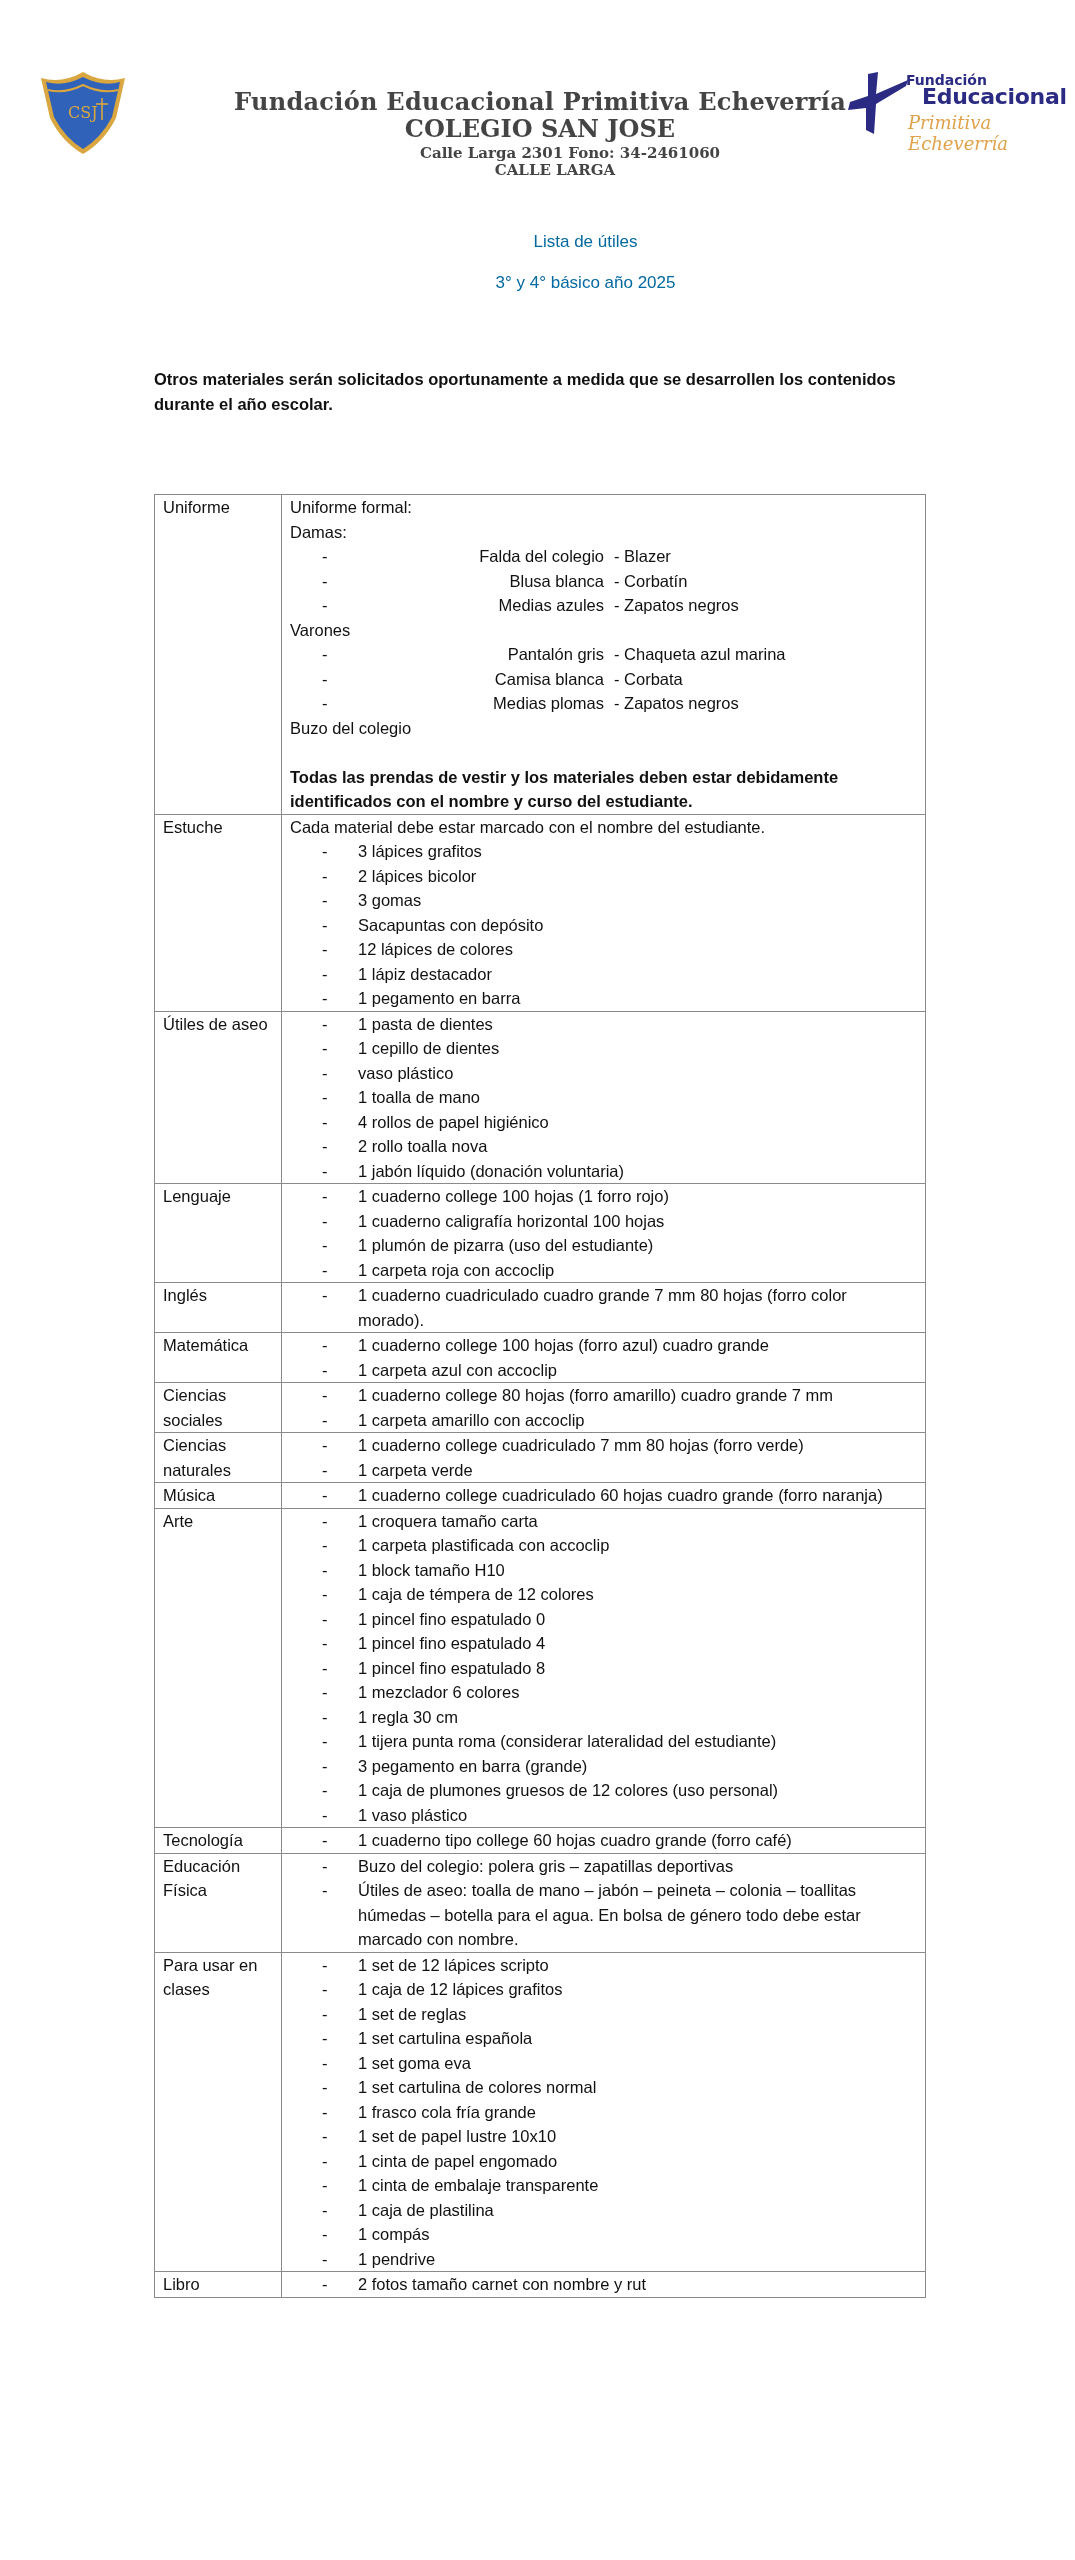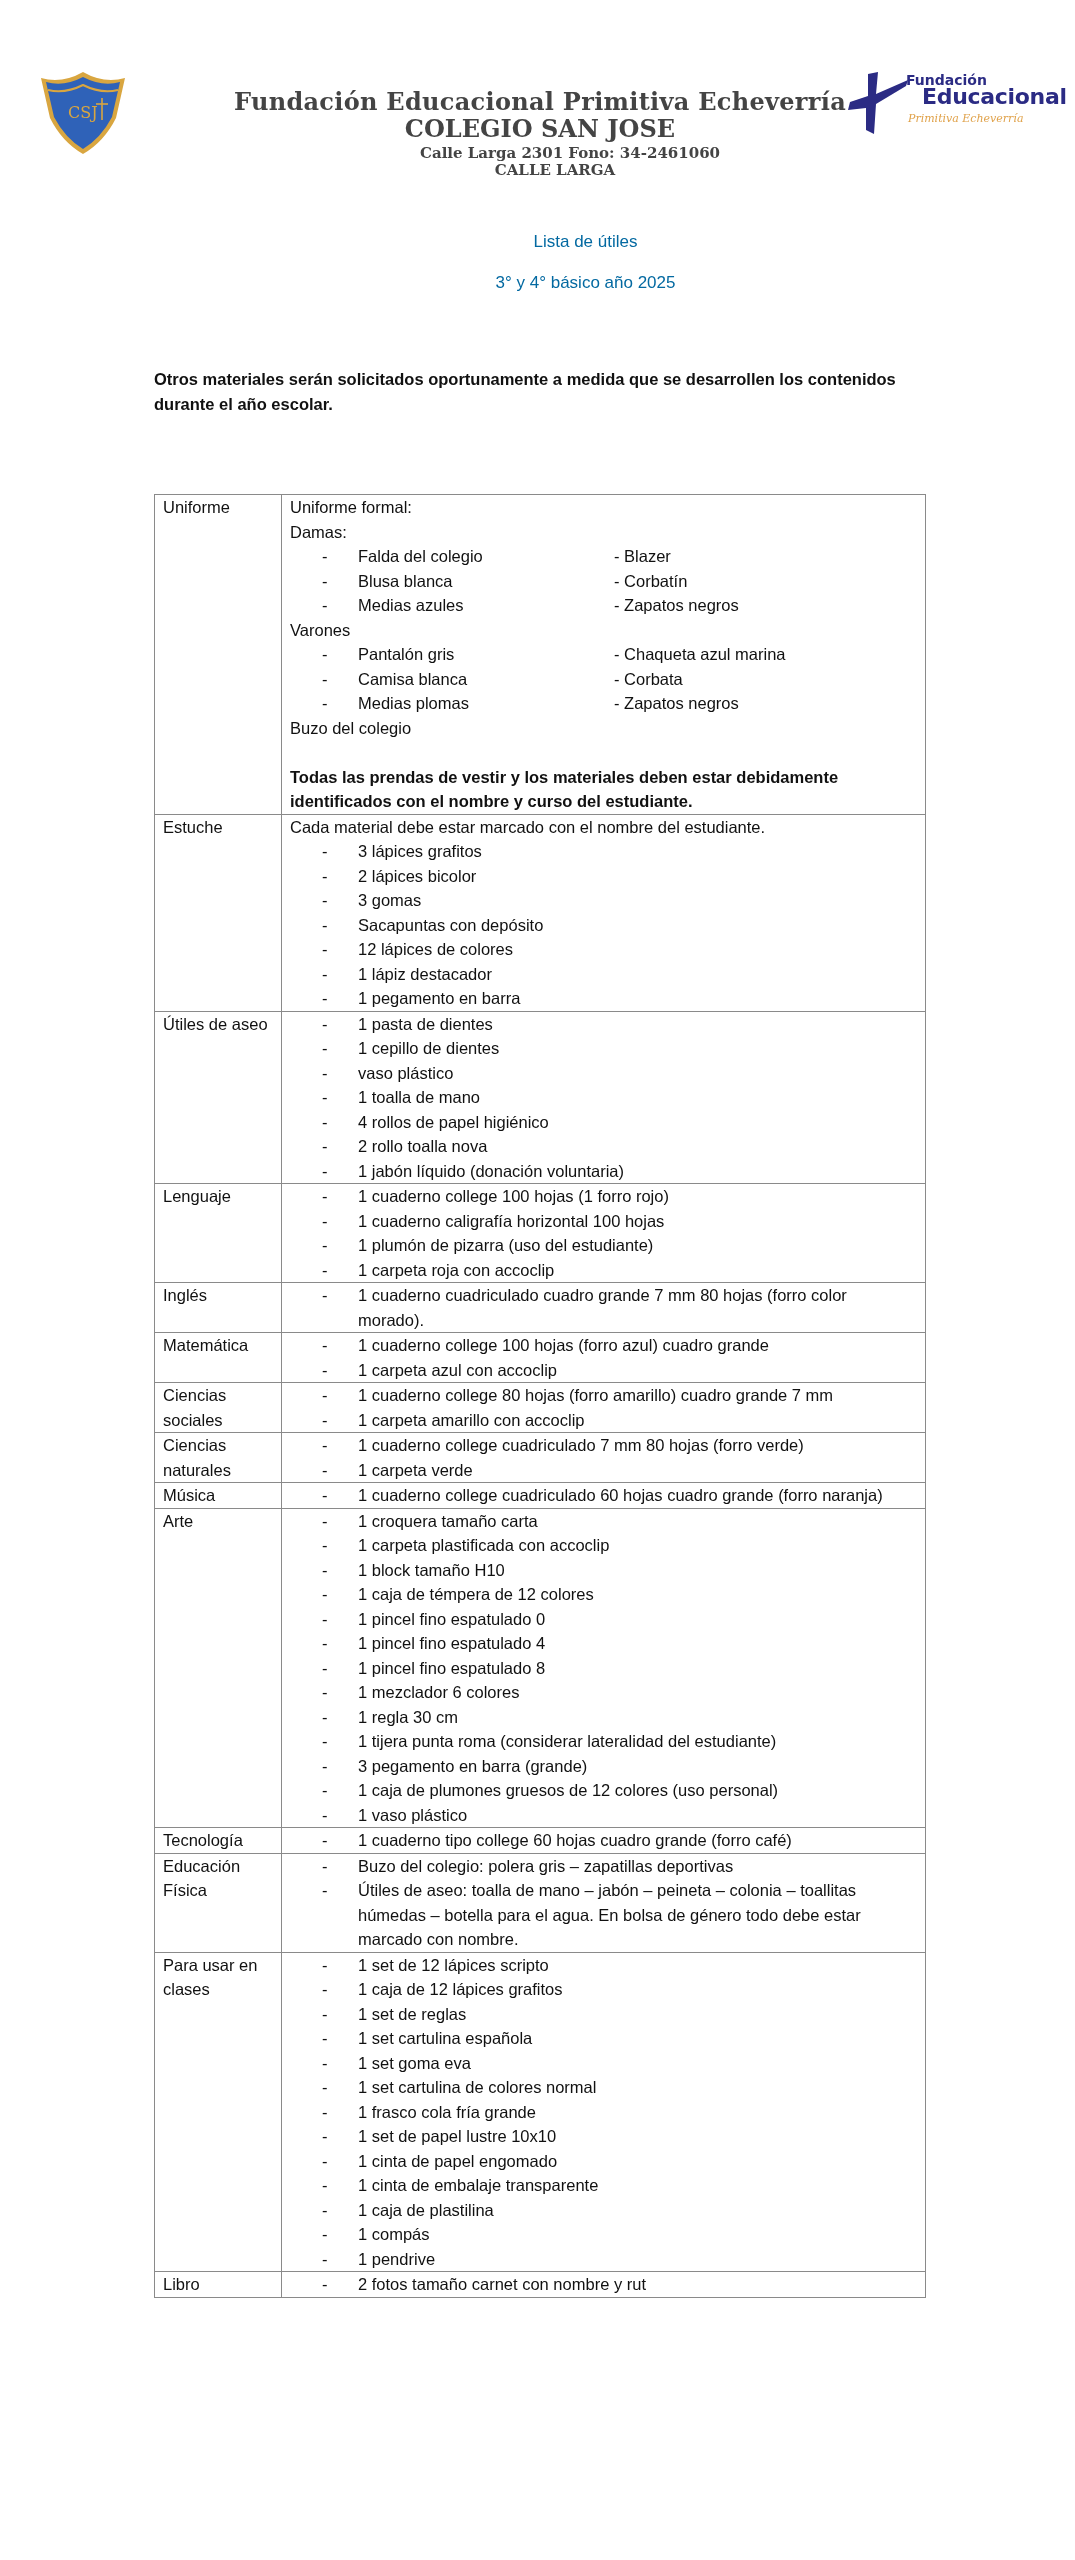--- a/index.html
+++ b/index.html
@@ -15,21 +15,21 @@
   .header-address { font-size: 15px; line-height: 17px; margin-top: 2px; padding-left: 60px; }
   .header-town { font-size: 15px; line-height: 17px; padding-left: 30px; }
 
   .foundation-logo { position: absolute; left: 846px; top: 70px; width: 229px; height: 66px; }
   .fl-cross { position: absolute; left: 0; top: 0; width: 66px; height: 66px; }
   .fl-word1 { position: absolute; left: 60px; top: 2px; font-family: "DejaVu Sans", sans-serif; font-weight: bold;
     font-size: 14px; color: #2b2b84; }
   .fl-word2 { position: absolute; left: 76px; top: 14px; font-family: "DejaVu Sans", sans-serif; font-weight: bold;
     font-size: 22px; color: #2b2b84; letter-spacing: -0.3px; }
   .fl-word3 { position: absolute; left: 62px; top: 42px; font-family: "DejaVu Serif", serif; font-style: italic;
-    font-size: 11px; color: #e0a24a; }
+    font-size: 18px; color: #e0a24a; }
 
   
   .doc-title { position: absolute; left: 0; width: 1075px; text-align: center;
     font-family: "Liberation Sans", sans-serif; font-size: 17px; color: #0369a1; padding-left: 48px; }
   .t1 { top: 232px; }
   .t2 { top: 273px; }
 
   .intro { position: absolute; left: 154px; top: 352px; width: 780px;
     font-family: "Liberation Sans", sans-serif; font-weight: bold; font-size: 16.5px; line-height: 25px; color: #111; margin-top: 15px; }
 
@@ -37,21 +37,21 @@
   table.supplies { position: absolute; left: 154px; top: 494px; width: 772px; border-collapse: collapse;
     font-family: "Liberation Sans", sans-serif; font-size: 16.5px; color: #111; }
   table.supplies td { border: 1.5px solid #8a8a8a; vertical-align: top; padding: 0 0 0 8px; line-height: 24.5px; }
   td.subject { width: 118px; }
   td.content { padding-left: 8px; }
   .line { display: block; }
   .bullet-row { display: flex; }
   .dash { width: 36px; padding-left: 32px; flex: 0 0 36px; }
   .bullet-text { flex: 1; padding-right: 10px; }
   .two-col { display: flex; }
-  .two-col .bullet-text { flex: 0 0 246px; }
+  .two-col .bullet-text { flex: 0 0 246px; text-align: right; }
   .col2 { flex: 1; }
   .bold { font-weight: bold; }
   .spacer { height: 24.5px; }
 </style>
 </head>
 <body>
 
 <div class="page">
 
   <div class="crest">

